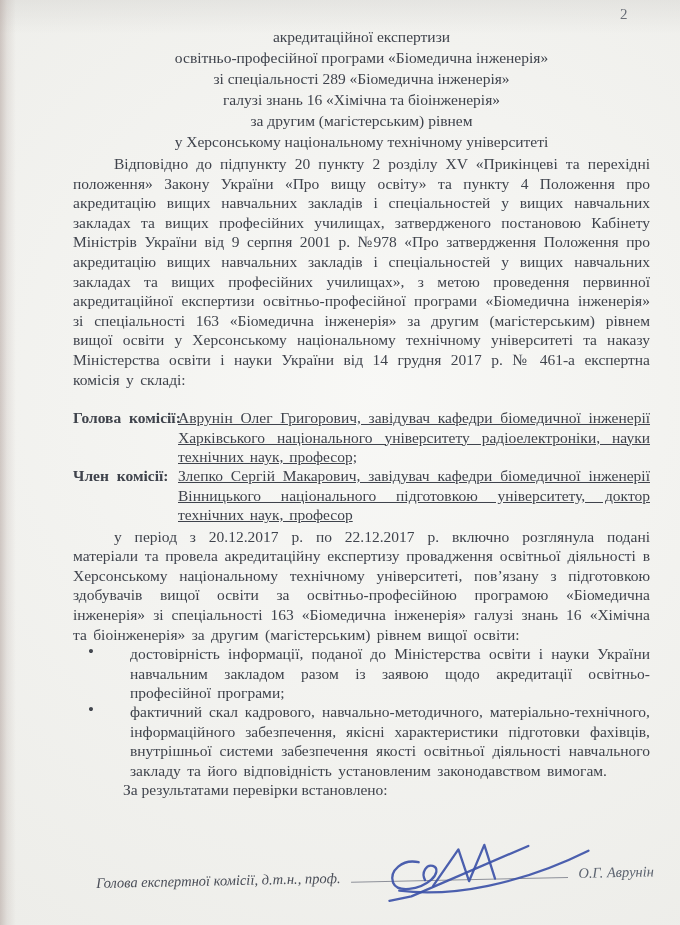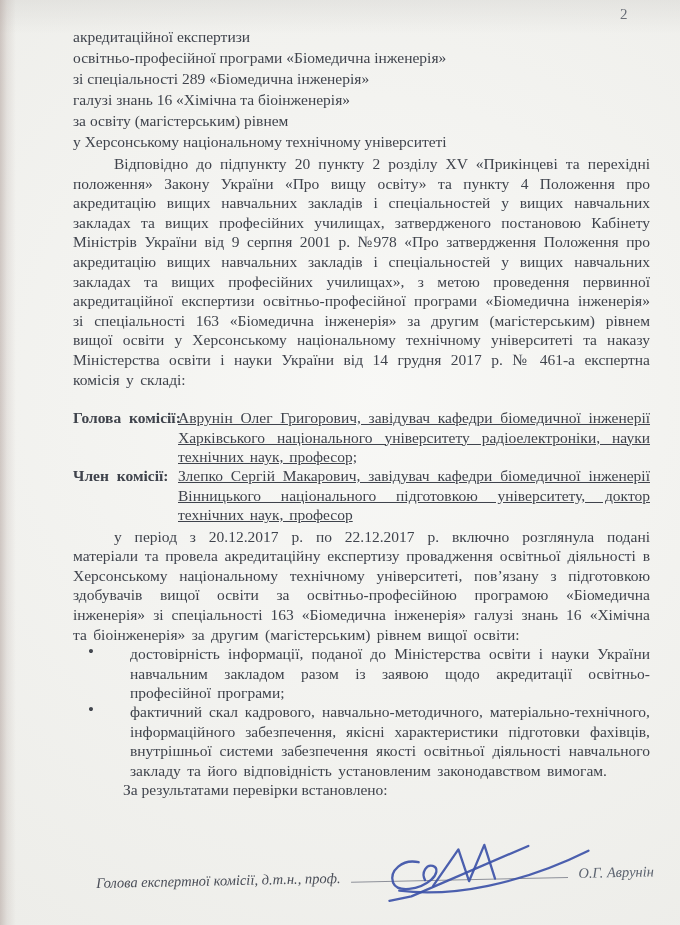--- a/index.html
+++ b/index.html
@@ -26,20 +26,21 @@
   }
   .doc-title{
     text-align:center;
     font-weight:700;
     font-size:16.5px;
     letter-spacing:.5px;
     color:#343842;
   }
   .subtitle{
     margin-top:19px;
+    text-align:center;
     font-size:15.5px;
     line-height:21px;
   }
   .para{
     margin-top:2px;
     font-size:15.5px;
     line-height:19.6px;
     text-align:justify;
     word-spacing:2.5px;
   }
@@ -125,21 +126,21 @@
   <div class="page-number">2</div>
 
   <div class="content">
 
 
     <div class="subtitle">
       <div>акредитаційної експертизи</div>
       <div>освітньо-професійної програми «Біомедична інженерія»</div>
       <div>зі спеціальності 289 «Біомедична інженерія»</div>
       <div>галузі знань 16  «Хімічна та біоінженерія»</div>
-      <div>за освіту (магістерським) рівнем</div>
+      <div>за другим (магістерським) рівнем</div>
       <div>у Херсонському національному технічному університеті</div>
     </div>
 
     <div class="para indent">Відповідно до підпункту 20 пункту 2 розділу XV «Прикінцеві та перехідні положення» Закону України «Про вищу освіту» та пункту 4 Положення про акредитацію вищих навчальних закладів і спеціальностей у вищих навчальних закладах та вищих професійних училищах, затвердженого постановою Кабінету Міністрів України від 9 серпня 2001 р. №978 «Про затвердження Положення про акредитацію вищих навчальних закладів і спеціальностей у вищих навчальних закладах та вищих професійних училищах», з метою проведення первинної акредитаційної експертизи освітньо-професійної програми «Біомедична інженерія» зі спеціальності 163 «Біомедична інженерія» за другим (магістерським) рівнем вищої освіти у Херсонському національному технічному університеті та наказу Міністерства освіти і науки України від 14 грудня 2017 р. № 461-а експертна комісія у складі:</div>
 
     <div class="commission">
       <div class="member">
         <span class="member-label">Голова комісії:</span>
         <span>Аврунін Олег Григорович, завідувач кафедри біомедичної інженерії Харківського національного університету радіоелектроніки, науки технічних наук, професор;</span>
       </div>

